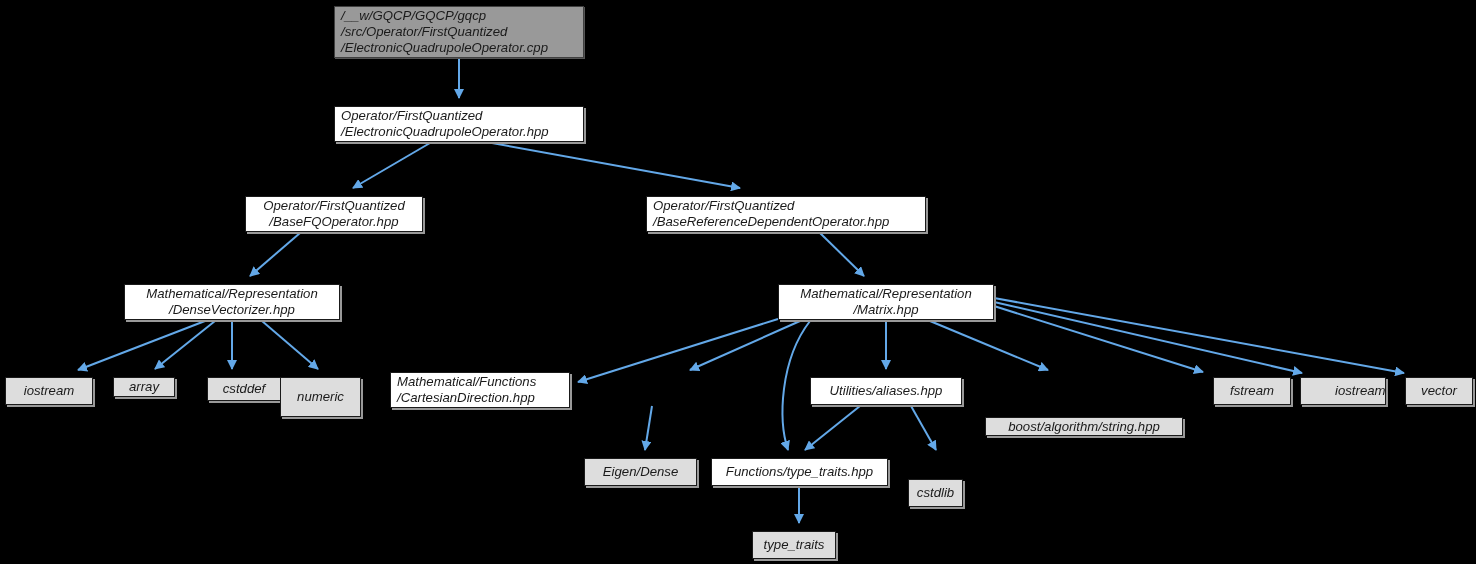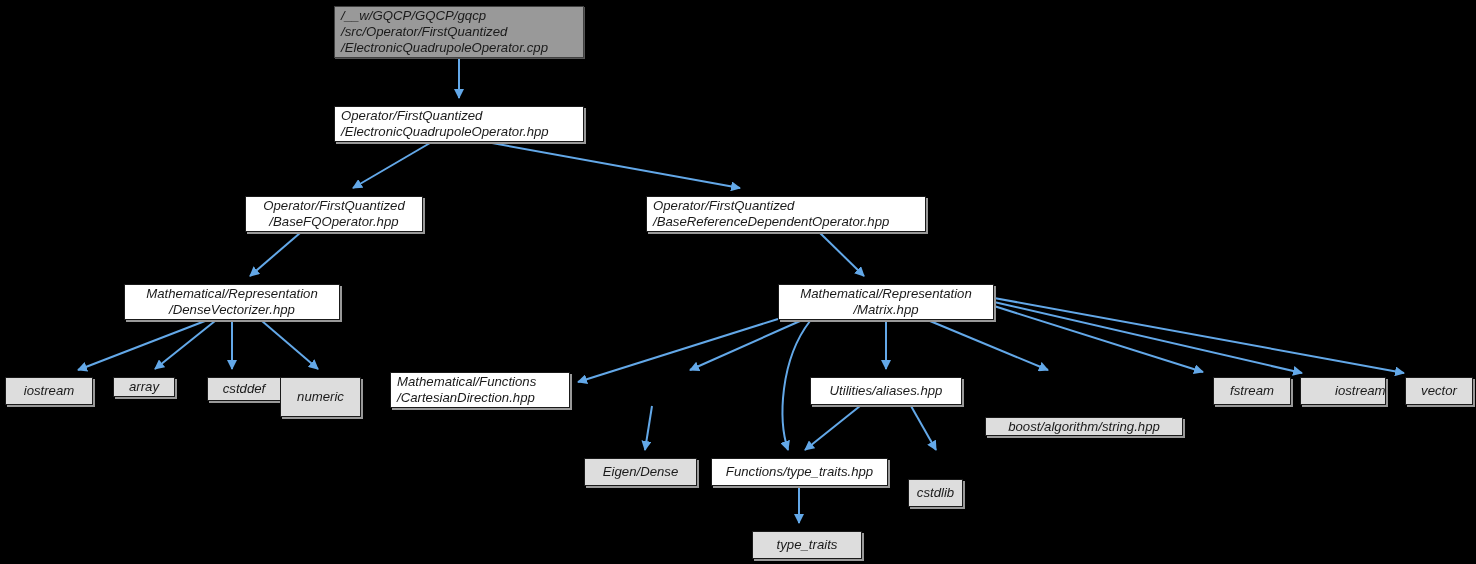--- a/index.html
+++ b/index.html
@@ -117,14 +117,14 @@
     <div class="node node-header align-left" style="left: 390px; top: 372px; width: 180px; height: 36px;"><span class="node-label">Mathematical/Functions
 /CartesianDirection.hpp</span></div>
     <div class="node node-header align-center" style="left: 810px; top: 377px; width: 152px; height: 28px;"><span class="node-label">Utilities/aliases.hpp</span></div>
     <div class="node node-system align-center" style="left: 985px; top: 377px; width: 198px; height: 19px; margin-top: 40px;"><span class="node-label">boost/algorithm/string.hpp</span></div>
     <div class="node node-system align-center" style="left: 1203px; top: 377px; width: 78px; height: 28px; margin-left: 10px;"><span class="node-label">fstream</span></div>
     <div class="node node-system align-center" style="left: 1300px; top: 377px; width: 86px; height: 28px; padding-left: 34px;"><span class="node-label">iostream</span></div>
     <div class="node node-system align-center" style="left: 1405px; top: 377px; width: 68px; height: 28px;"><span class="node-label">vector</span></div>
     <div class="node node-system align-center" style="left: 584px; top: 458px; width: 113px; height: 28px;"><span class="node-label">Eigen/Dense</span></div>
     <div class="node node-header align-center" style="left: 711px; top: 458px; width: 177px; height: 28px;"><span class="node-label">Functions/type_traits.hpp</span></div>
     <div class="node node-system align-center" style="left: 908px; top: 458px; width: 55px; height: 28px; margin-top: 21px;"><span class="node-label">cstdlib</span></div>
-    <div class="node node-system align-center" style="left: 752px; top: 531px; width: 110px; height: 28px;"><span class="node-label">type_traits</span></div>
+    <div class="node node-system align-center" style="left: 752px; top: 531px; width: 84px; height: 28px;"><span class="node-label">type_traits</span></div>
   </div>
 
 </body></html>

